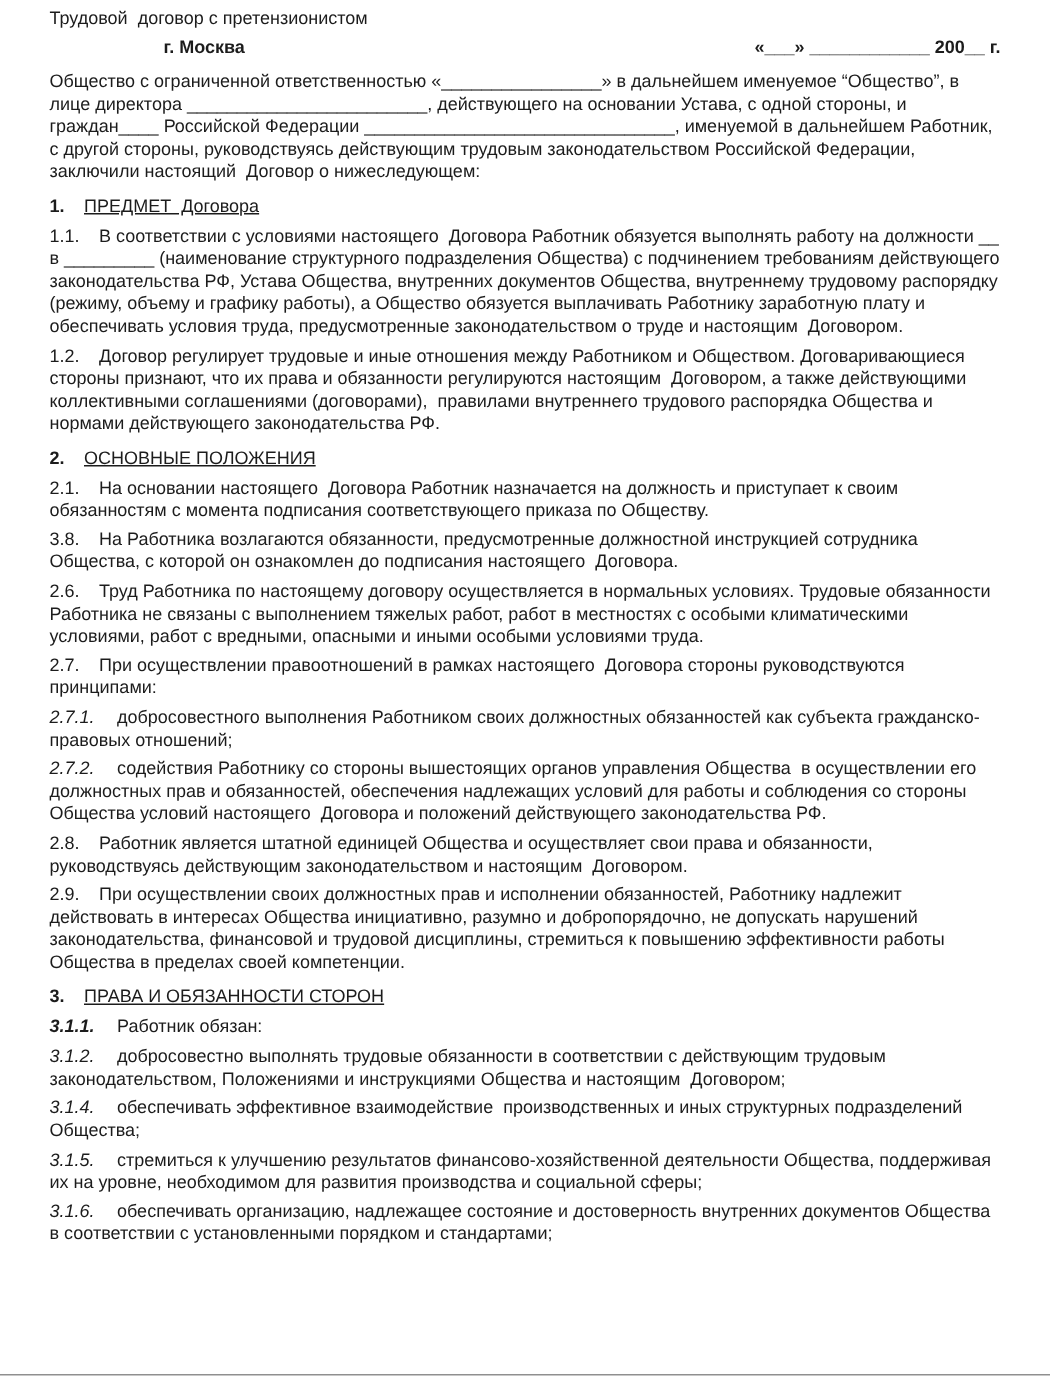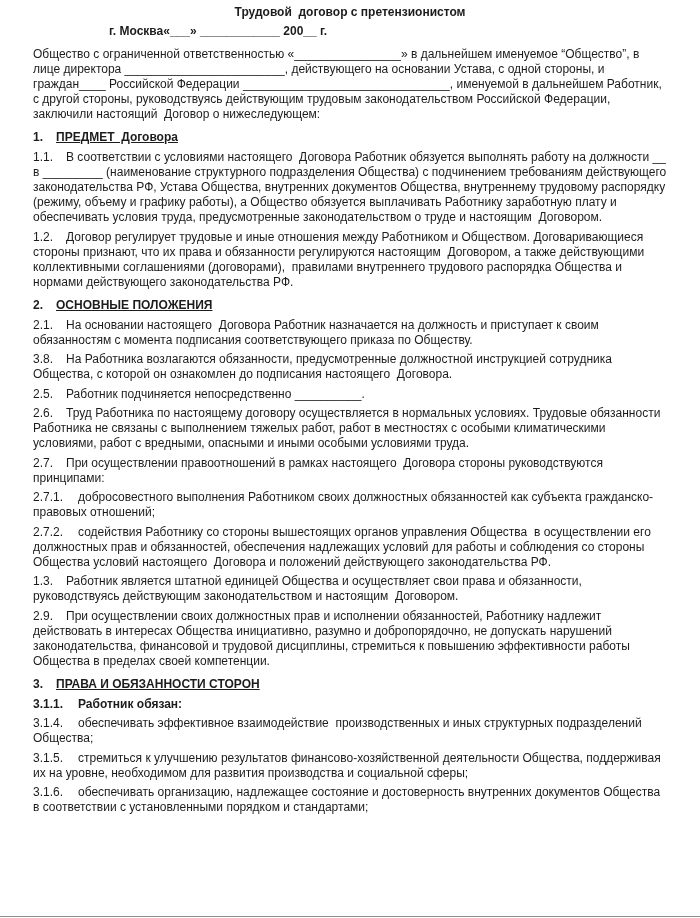--- a/index.html
+++ b/index.html
@@ -10,43 +10,42 @@
     color: #1c1c1c;
     font-family: "Liberation Sans", sans-serif;
     font-size: 12px;
     line-height: 15px;
     position: relative;
     overflow: hidden;
     box-sizing: border-box;
     padding: 5px 33px 0 33px;
   }
   .doc-title {
-    text-align: center;
-    font-weight: bold;
+    font-weight: normal;
     margin: 0 0 4px 0;
     white-space: pre-wrap;
   }
   .hdr-row {
     display: flex;
-    justify-content: flex-start;
+    justify-content: space-between;
     font-weight: bold;
     margin: 0 0 8px 0;
   }
   .hdr-row .city { margin-left: 76px; }
   .hdr-row .date { }
   p.block { margin: 4.5px 0; }
   p.heading { font-weight: bold; margin: 8px 0 5px 0; }
   p.heading .txt { text-decoration: underline; }
   p.subheading { font-weight: bold; }
   .num { display: inline-block; vertical-align: top; }
   .lvl1 .num { min-width: 23px; }
   .lvl2 .num { min-width: 33px; }
-  .lvl3 .num { min-width: 45px; }
+  .lvl3 .num { min-width: 45px; font-style: italic; }
   .txt span { white-space: pre-wrap; }
-  .txt .b { font-weight: bold; }
+  .txt .b { font-weight: normal; }
   .page-bottom-line {
     position: absolute;
     left: 0; right: 0; bottom: 1px;
     border-top: 1px solid #8f8f8f;
     height: 0;
   }
 </style>
 </head>
 <body>
 
@@ -58,27 +57,27 @@
 </div>
 
 <div>
     <p class="block para nonum"><span class="txt"><span>Общество с ограниченной ответственностью «________________» в дальнейшем именуемое “Общество”, в лице директора ________________________, действующего на основании Устава, с одной стороны, и граждан____ Российской Федерации _______________________________, именуемой в дальнейшем Работник, с другой стороны, руководствуясь действующим трудовым законодательством Российской Федерации, заключили настоящий  Договор о нижеследующем:</span></span></p>
     <p class="block heading lvl1"><span class="num">1.</span><span class="txt"><span class="b">ПРЕДМЕТ  Договора</span></span></p>
     <p class="block para lvl2"><span class="num">1.1.</span><span class="txt"><span>В соответствии с условиями настоящего  Договора Работник обязуется выполнять работу на должности __ в _________ (наименование структурного подразделения Общества) с подчинением требованиям действующего законодательства РФ, Устава Общества, внутренних документов Общества, внутреннему трудовому распорядку (режиму, объему и графику работы), а Общество обязуется выплачивать Работнику заработную плату и обеспечивать условия труда, предусмотренные законодательством о труде и настоящим  Договором.</span></span></p>
     <p class="block para lvl2"><span class="num">1.2.</span><span class="txt"><span>Договор регулирует трудовые и иные отношения между Работником и Обществом. Договаривающиеся стороны признают, что их права и обязанности регулируются настоящим  Договором, а также действующими коллективными соглашениями (договорами),  правилами внутреннего трудового распорядка Общества и нормами действующего законодательства РФ.</span></span></p>
     <p class="block heading lvl1"><span class="num">2.</span><span class="txt"><span class="b">ОСНОВНЫЕ ПОЛОЖЕНИЯ</span></span></p>
     <p class="block para lvl2"><span class="num">2.1.</span><span class="txt"><span>На основании настоящего  Договора Работник назначается на должность и приступает к своим обязанностям с момента подписания соответствующего приказа по Обществу.</span></span></p>
     <p class="block para lvl2"><span class="num">3.8.</span><span class="txt"><span>На Работника возлагаются обязанности, предусмотренные должностной инструкцией сотрудника Общества, с которой он ознакомлен до подписания настоящего  Договора.</span></span></p>
-    <p class="block para lvl2"><span class="num">2.5.</span><span class="txt"><span>Работник подчиняется непосредственно __________.</span></span></p>
     <p class="block para lvl2"><span class="num">2.6.</span><span class="txt"><span>Труд Работника по настоящему договору осуществляется в нормальных условиях. Трудовые обязанности Работника не связаны с выполнением тяжелых работ, работ в местностях с особыми климатическими условиями, работ с вредными, опасными и иными особыми условиями труда.</span></span></p>
     <p class="block para lvl2"><span class="num">2.7.</span><span class="txt"><span>При осуществлении правоотношений в рамках настоящего  Договора стороны руководствуются принципами:</span></span></p>
     <p class="block para lvl3"><span class="num">2.7.1.</span><span class="txt"><span>добросовестного выполнения Работником своих должностных обязанностей как субъекта гражданско-правовых отношений;</span></span></p>
     <p class="block para lvl3"><span class="num">2.7.2.</span><span class="txt"><span>содействия Работнику со стороны вышестоящих органов управления Общества  в осуществлении его должностных прав и обязанностей, обеспечения надлежащих условий для работы и соблюдения со стороны Общества условий настоящего  Договора и положений действующего законодательства РФ.</span></span></p>
-    <p class="block para lvl2"><span class="num">1.3.</span><span class="txt"><span>Работник является штатной единицей Общества и осуществляет свои права и обязанности, руководствуясь действующим законодательством и настоящим  Договором.</span></span></p>
+    <p class="block para lvl2"><span class="num">2.8.</span><span class="txt"><span>Работник является штатной единицей Общества и осуществляет свои права и обязанности, руководствуясь действующим законодательством и настоящим  Договором.</span></span></p>
     <p class="block para lvl2"><span class="num">2.9.</span><span class="txt"><span>При осуществлении своих должностных прав и исполнении обязанностей, Работнику надлежит действовать в интересах Общества инициативно, разумно и добропорядочно, не допускать нарушений законодательства, финансовой и трудовой дисциплины, стремиться к повышению эффективности работы Общества в пределах своей компетенции.</span></span></p>
     <p class="block heading lvl1"><span class="num">3.</span><span class="txt"><span class="b">ПРАВА И ОБЯЗАННОСТИ СТОРОН</span></span></p>
     <p class="block subheading lvl3"><span class="num">3.1.1.</span><span class="txt"><span class="b">Работник обязан:</span></span></p>
+    <p class="block para lvl3"><span class="num">3.1.2.</span><span class="txt"><span>добросовестно выполнять трудовые обязанности в соответствии с действующим трудовым законодательством, Положениями и инструкциями Общества и настоящим  Договором;</span></span></p>
     <p class="block para lvl3"><span class="num">3.1.4.</span><span class="txt"><span>обеспечивать эффективное взаимодействие  производственных и иных структурных подразделений Общества;</span></span></p>
     <p class="block para lvl3"><span class="num">3.1.5.</span><span class="txt"><span>стремиться к улучшению результатов финансово-хозяйственной деятельности Общества, поддерживая их на уровне, необходимом для развития производства и социальной сферы;</span></span></p>
     <p class="block para lvl3"><span class="num">3.1.6.</span><span class="txt"><span>обеспечивать организацию, надлежащее состояние и достоверность внутренних документов Общества в соответствии с установленными порядком и стандартами;</span></span></p>
   </div>
 
 <div class="page-bottom-line"></div>
 
 </body></html>

